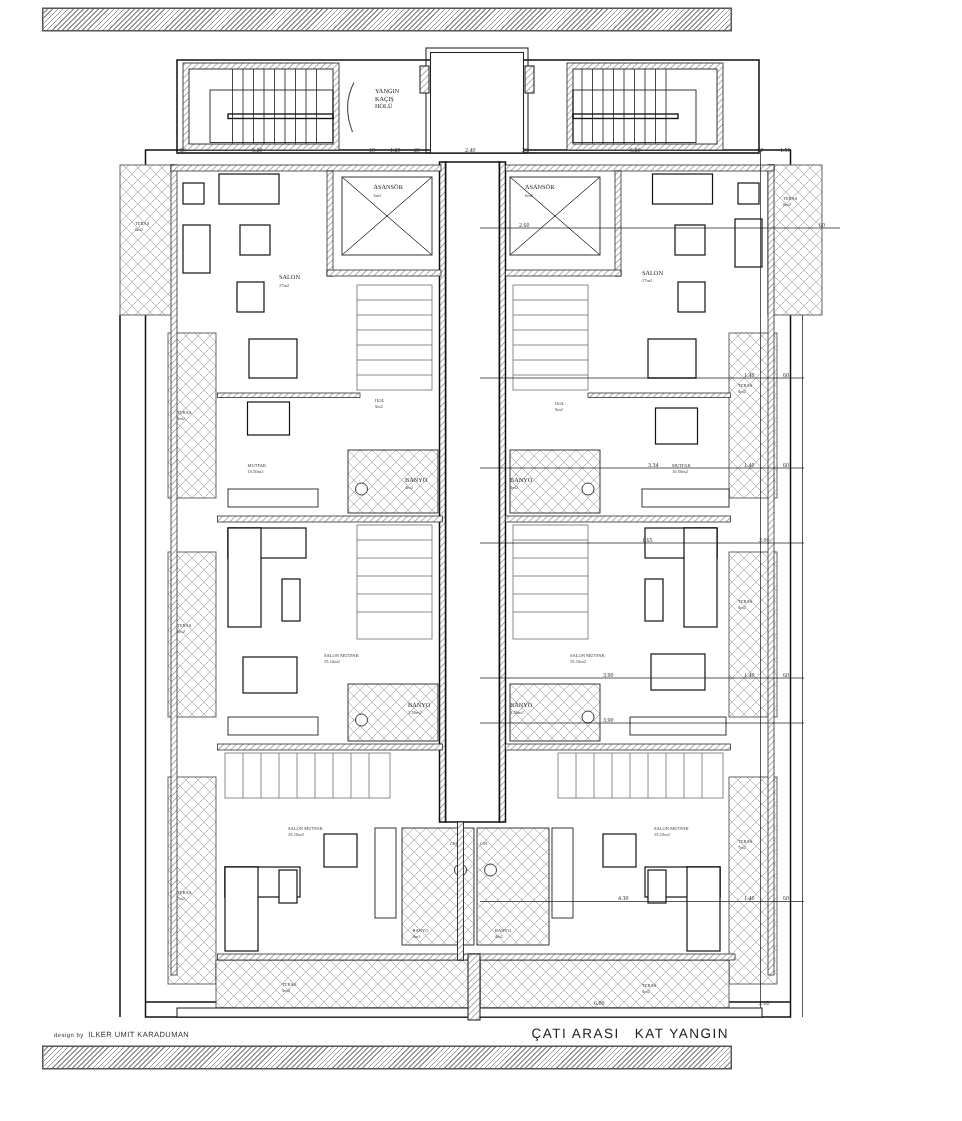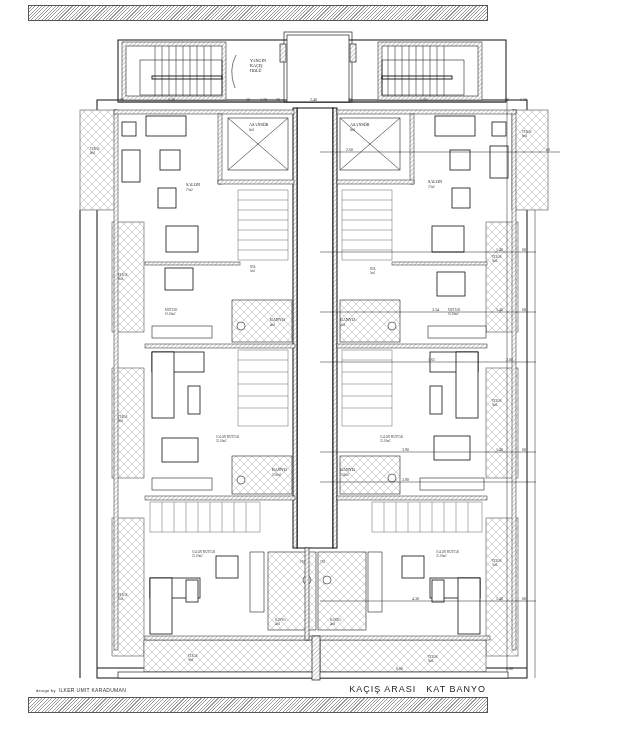--- a/index.html
+++ b/index.html
@@ -329,16 +329,16 @@
   <g stroke="#222" stroke-width="0.7">
     <rect x="118" y="672" width="390" height="6" fill="#fff"></rect>
     <rect x="312" y="636" width="8" height="44" fill="url(#hatch)"></rect>
   </g>
 </svg>
 
 <div class="footer-left">
   <span class="small">design by</span><span>ILKER UMIT KARADUMAN</span>
 </div>
 <div class="footer-right">
-  <span>KAÇIŞ ARASI</span><span class="kp">KAT BANYO</span>
+  <span>ÇATI ARASI</span><span class="kp">KAT YANGIN</span>
 </div>
 
 <div id="band-bottom" class="band"></div>
 
 </body></html>

